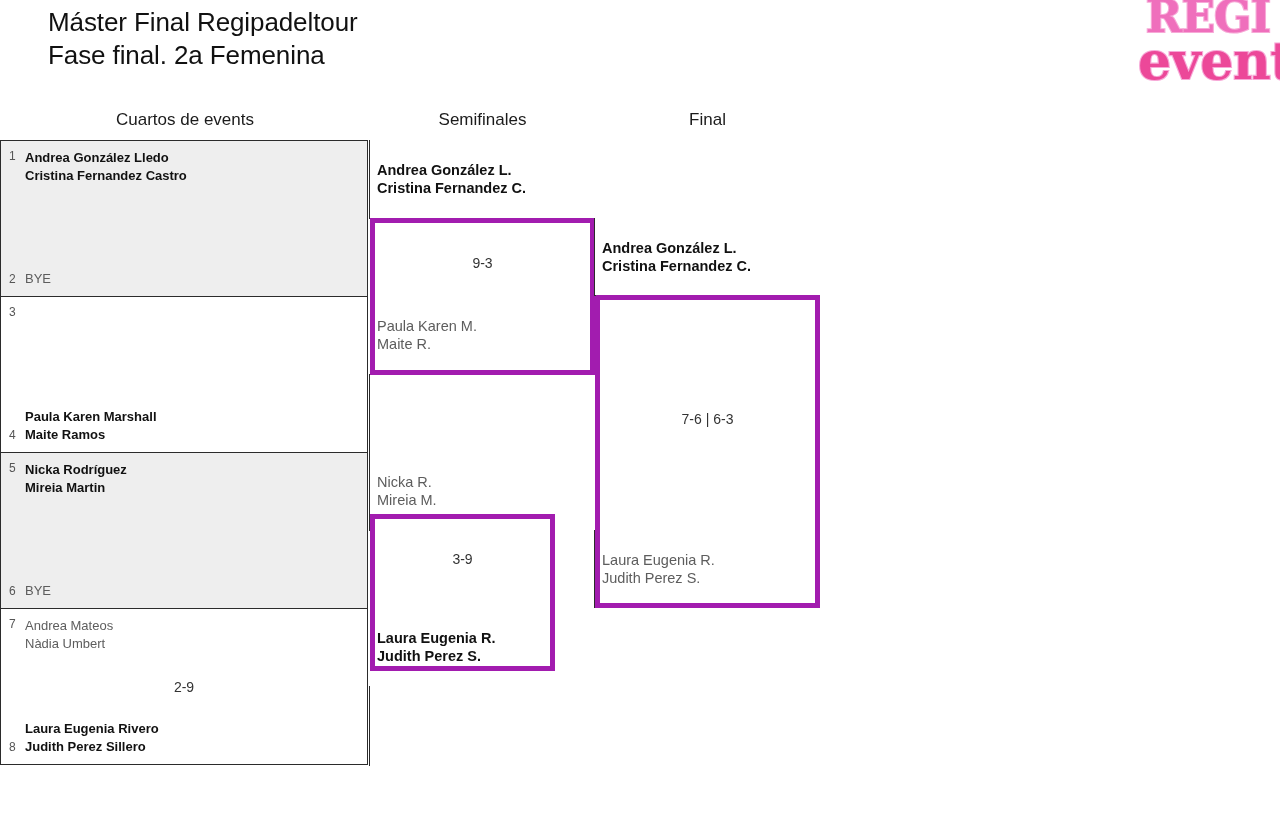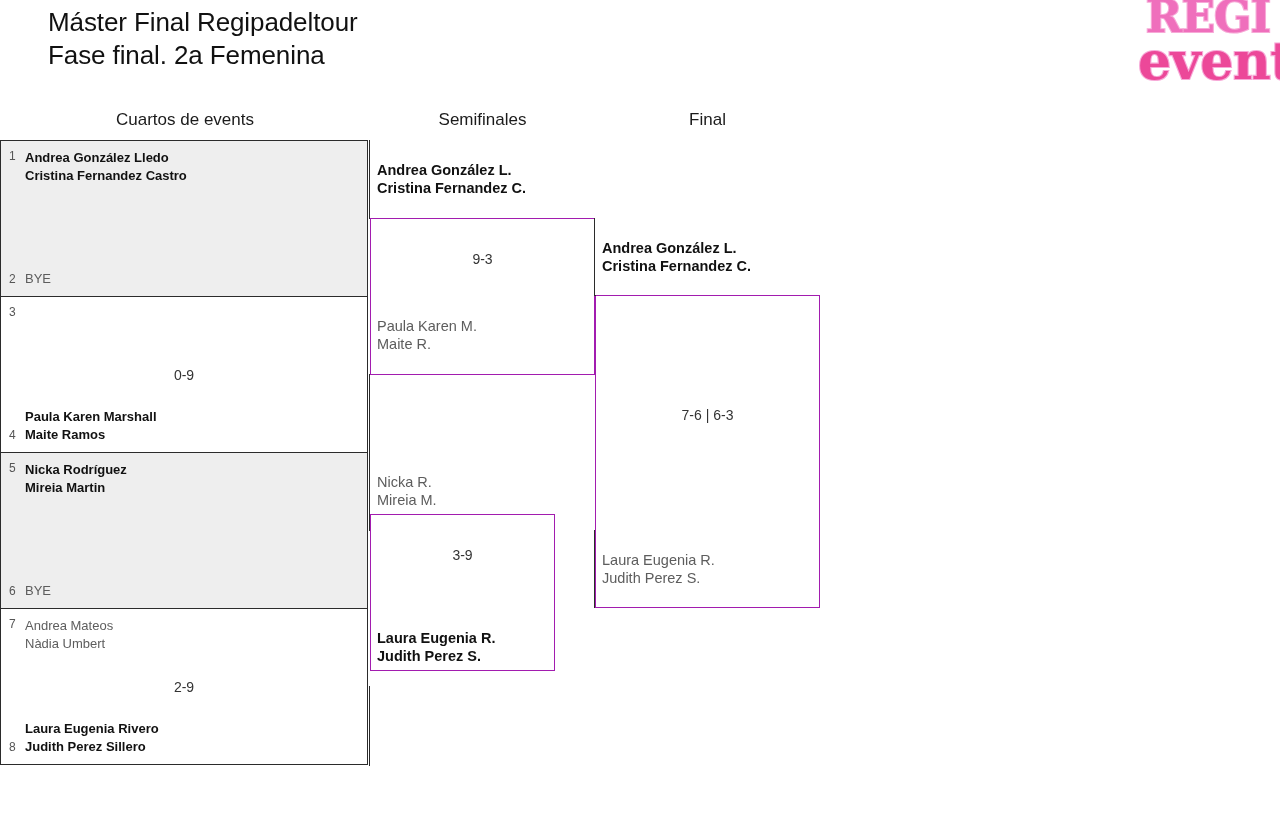--- a/index.html
+++ b/index.html
@@ -126,21 +126,21 @@
     left: 0;
     right: 0;
     text-align: center;
     font-size: 14px;
     color: #333333;
   }
 
   
   .match-box {
     position: absolute;
-    border: 1px solid #a21caf;
+    border: 5px solid #a21caf;
     box-sizing: border-box;
     background: #ffffff;
   }
   .box-score {
     position: absolute;
     left: 0;
     right: 0;
     text-align: center;
     font-size: 14px;
     color: #333333;
@@ -191,21 +191,20 @@
     <div class="slot slot-bottom loser">
       <span class="seed">2</span>
       <span class="players">BYE</span>
     </div>
   </div>
 
   <div class="qf-cell plain" style="top:296px; height:157px;">
     <div class="slot slot-top loser">
       <span class="seed">3</span>
     </div>
-    <div class="qf-score" style="top:70px;">0-9</div>
     <div class="slot slot-bottom winner">
       <span class="seed">4</span>
       <span class="players">Paula Karen Marshall
 Maite Ramos</span>
     </div>
   </div>
 
   <div class="qf-cell shaded" style="top:452px; height:157px;">
     <div class="slot slot-top winner">
       <span class="seed">5</span>

